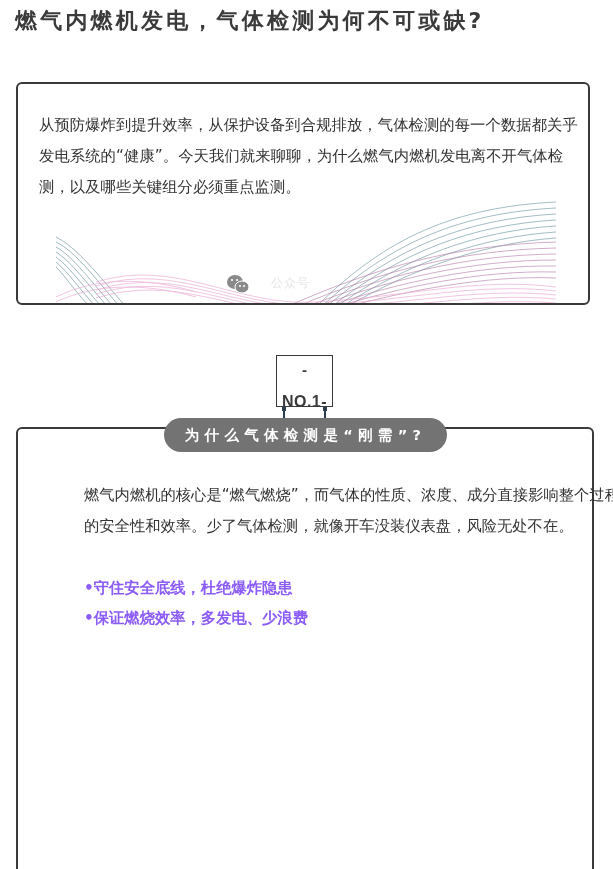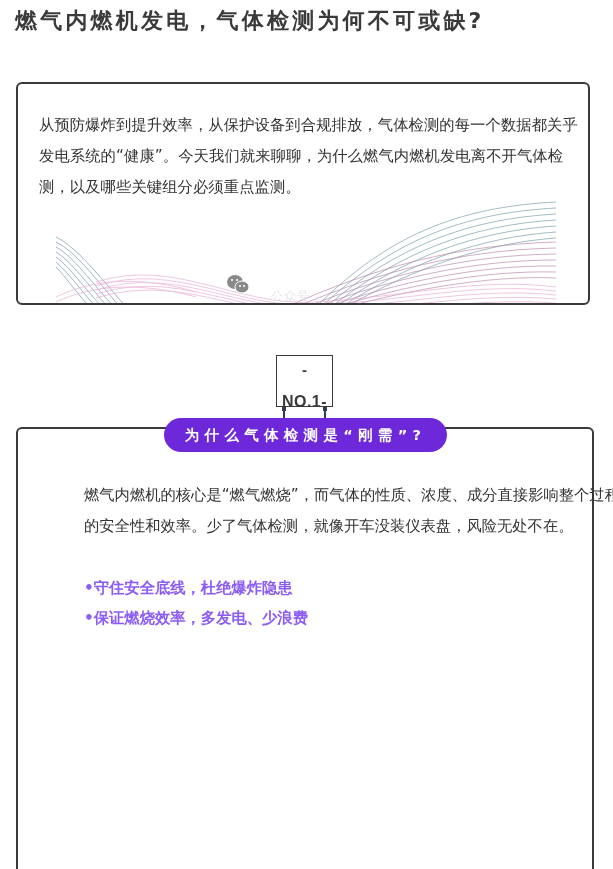--- a/index.html
+++ b/index.html
@@ -24,21 +24,21 @@
     letter-spacing: 0.1px;
   }
   .wave-banner {
     position: absolute; left: 38px; top: 113px; width: 500px; height: 110px;
   }
   .wave-banner svg { display: block; }
   .wechat-icon {
     position: absolute; left: 208px; top: 190px; width: 24px; height: 20px;
   }
   .watermark-text {
-    position: absolute; left: 253px; top: 204px; font-size: 12px; color: #e5e5e5;
+    position: absolute; left: 253px; top: 191px; font-size: 12px; color: #e5e5e5;
     letter-spacing: 1px;
   }
   .section-badge {
     position: absolute; left: 276px; top: 355px; width: 57px; height: 52px;
     border: 1px solid #3a3a3a; background: #fff; box-sizing: border-box;
     text-align: center; font-weight: bold; color: #3a3a3a;
     font-family: "Liberation Sans", sans-serif;
   }
   .badge-dash { font-size: 15px; line-height: 15px; margin-top: 6px; display: block; }
   .badge-num { font-size: 16px; line-height: 20px; display: block; margin-top: 15px; letter-spacing: 0.5px; }
@@ -48,21 +48,21 @@
   .connector::before {
     content: ""; position: absolute; left: -1px; top: 0; width: 4px; height: 4px; background: #2c3e50;
   }
   .section-card {
     position: absolute; left: 16px; top: 427px; width: 578px; height: 460px;
     border: 2px solid #3a3a3a; border-radius: 6px; box-sizing: border-box;
     background: #fff;
   }
   .section-heading-pill {
     position: absolute; left: 164px; top: 418px; width: 283px; height: 34px;
-    background: #6d28d9; border-radius: 17px; color: #ffffff;
+    background: #737373; border-radius: 17px; color: #ffffff;
     font-size: 14.5px; font-weight: bold; text-align: center; line-height: 34px;
     letter-spacing: 5.3px; white-space: nowrap;
   }
   .section-body {
     position: absolute; left: 38px; top: 480px; width: 540px;
     font-size: 15.3px; line-height: 31px; color: #333; margin-left: 46px;
   }
   .section-body p { margin: 0; }
   .para-1 { margin-bottom: 31px !important; }
   .subheading { font-weight: bold; color: #8b5cf6; line-height: 30px; }

